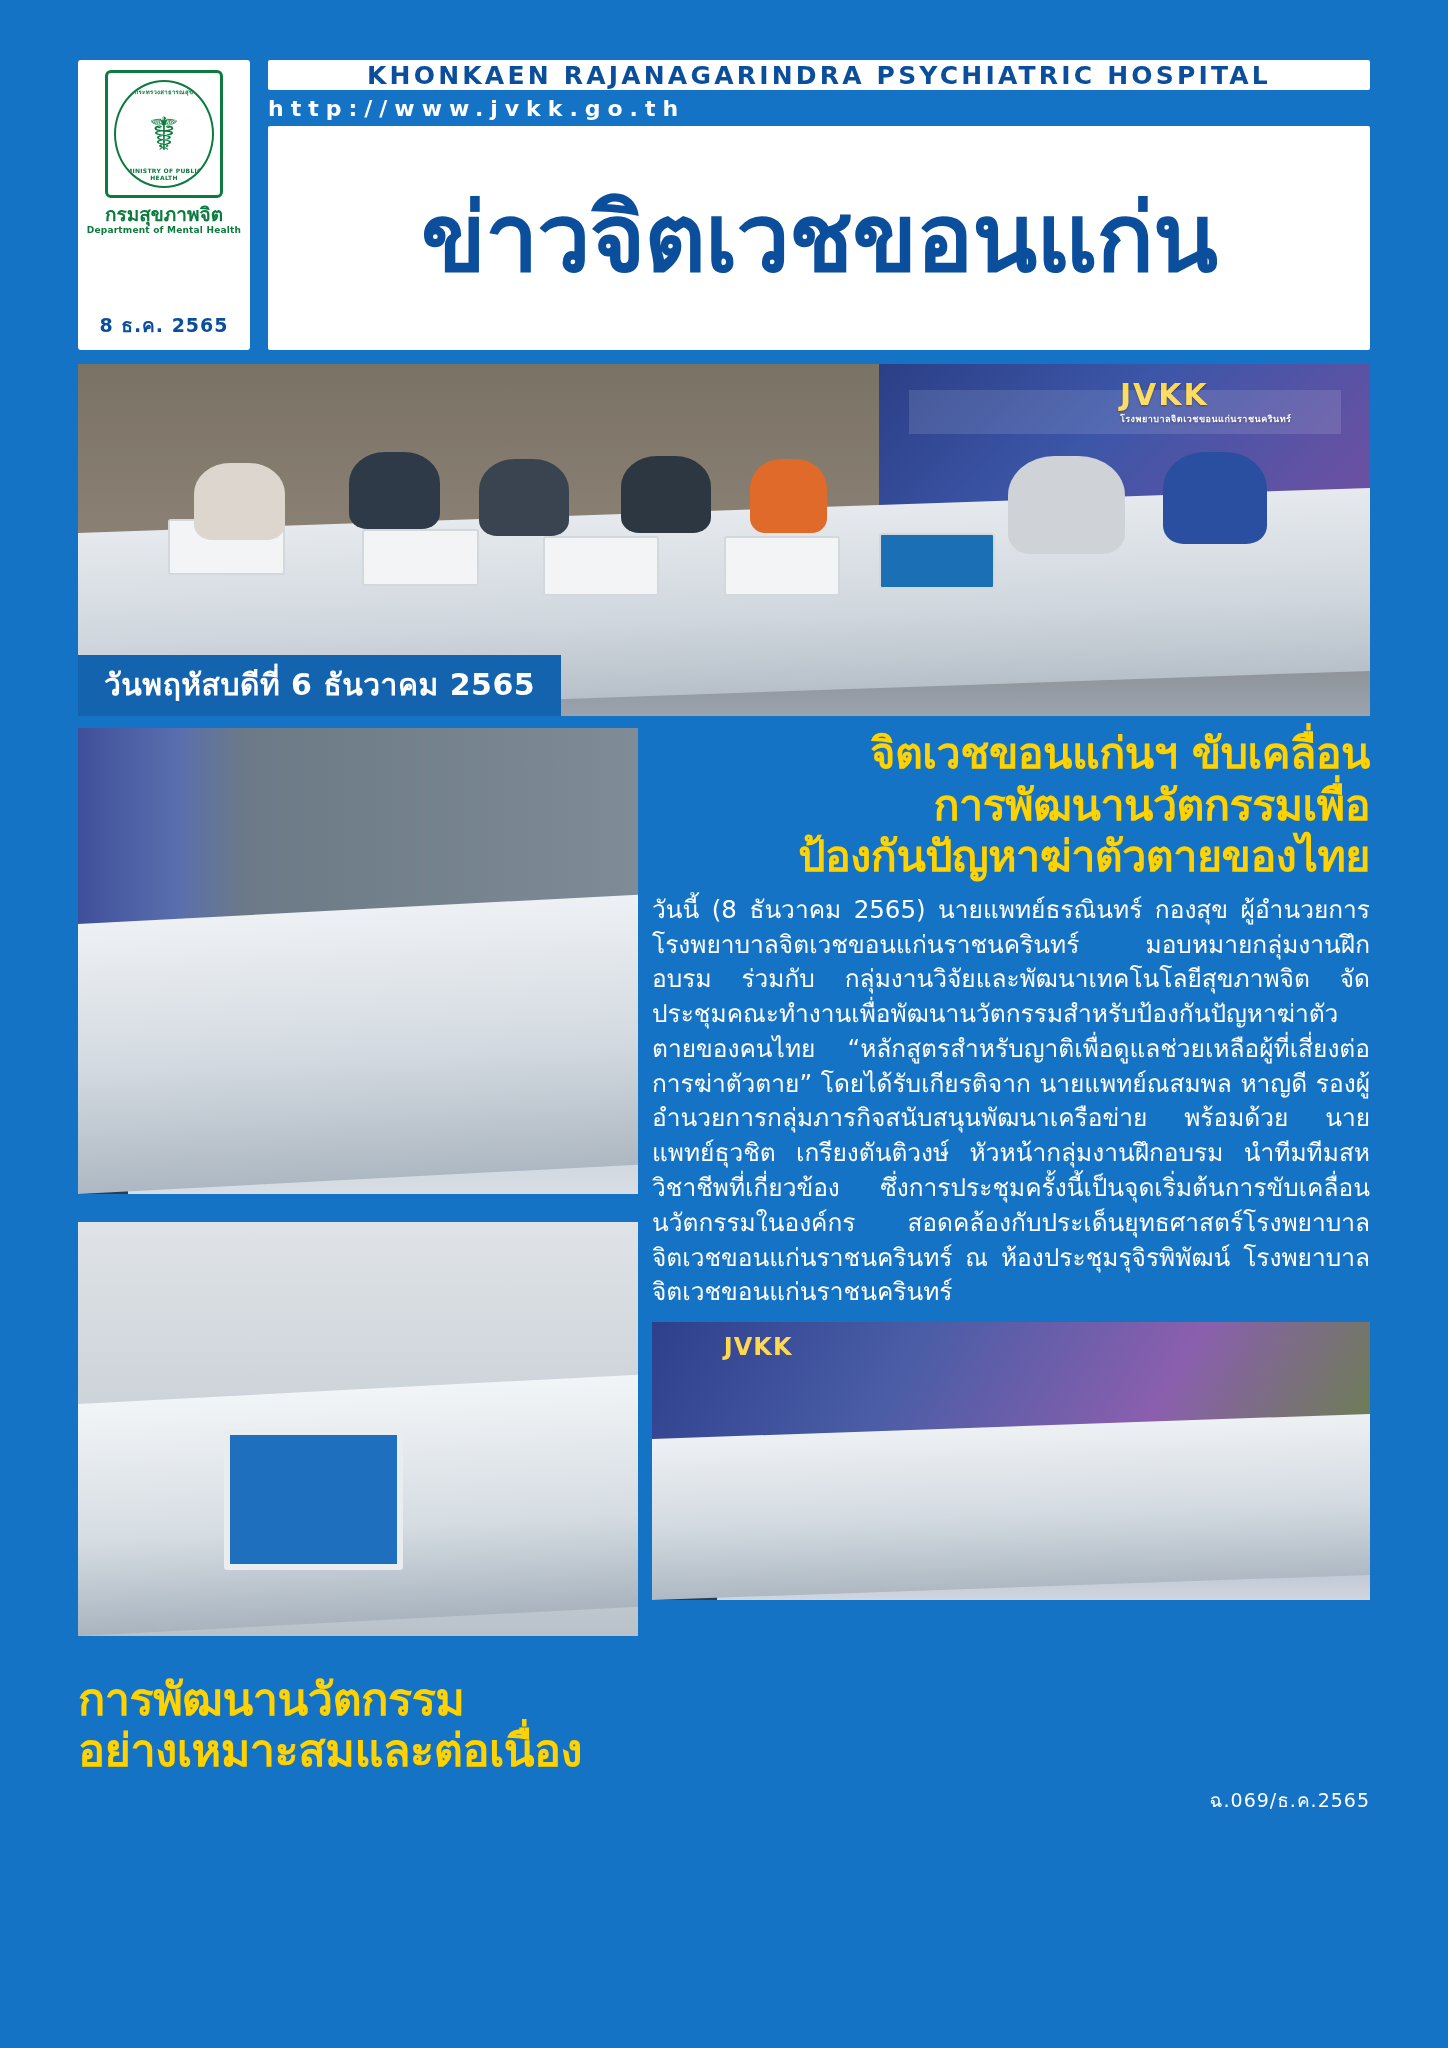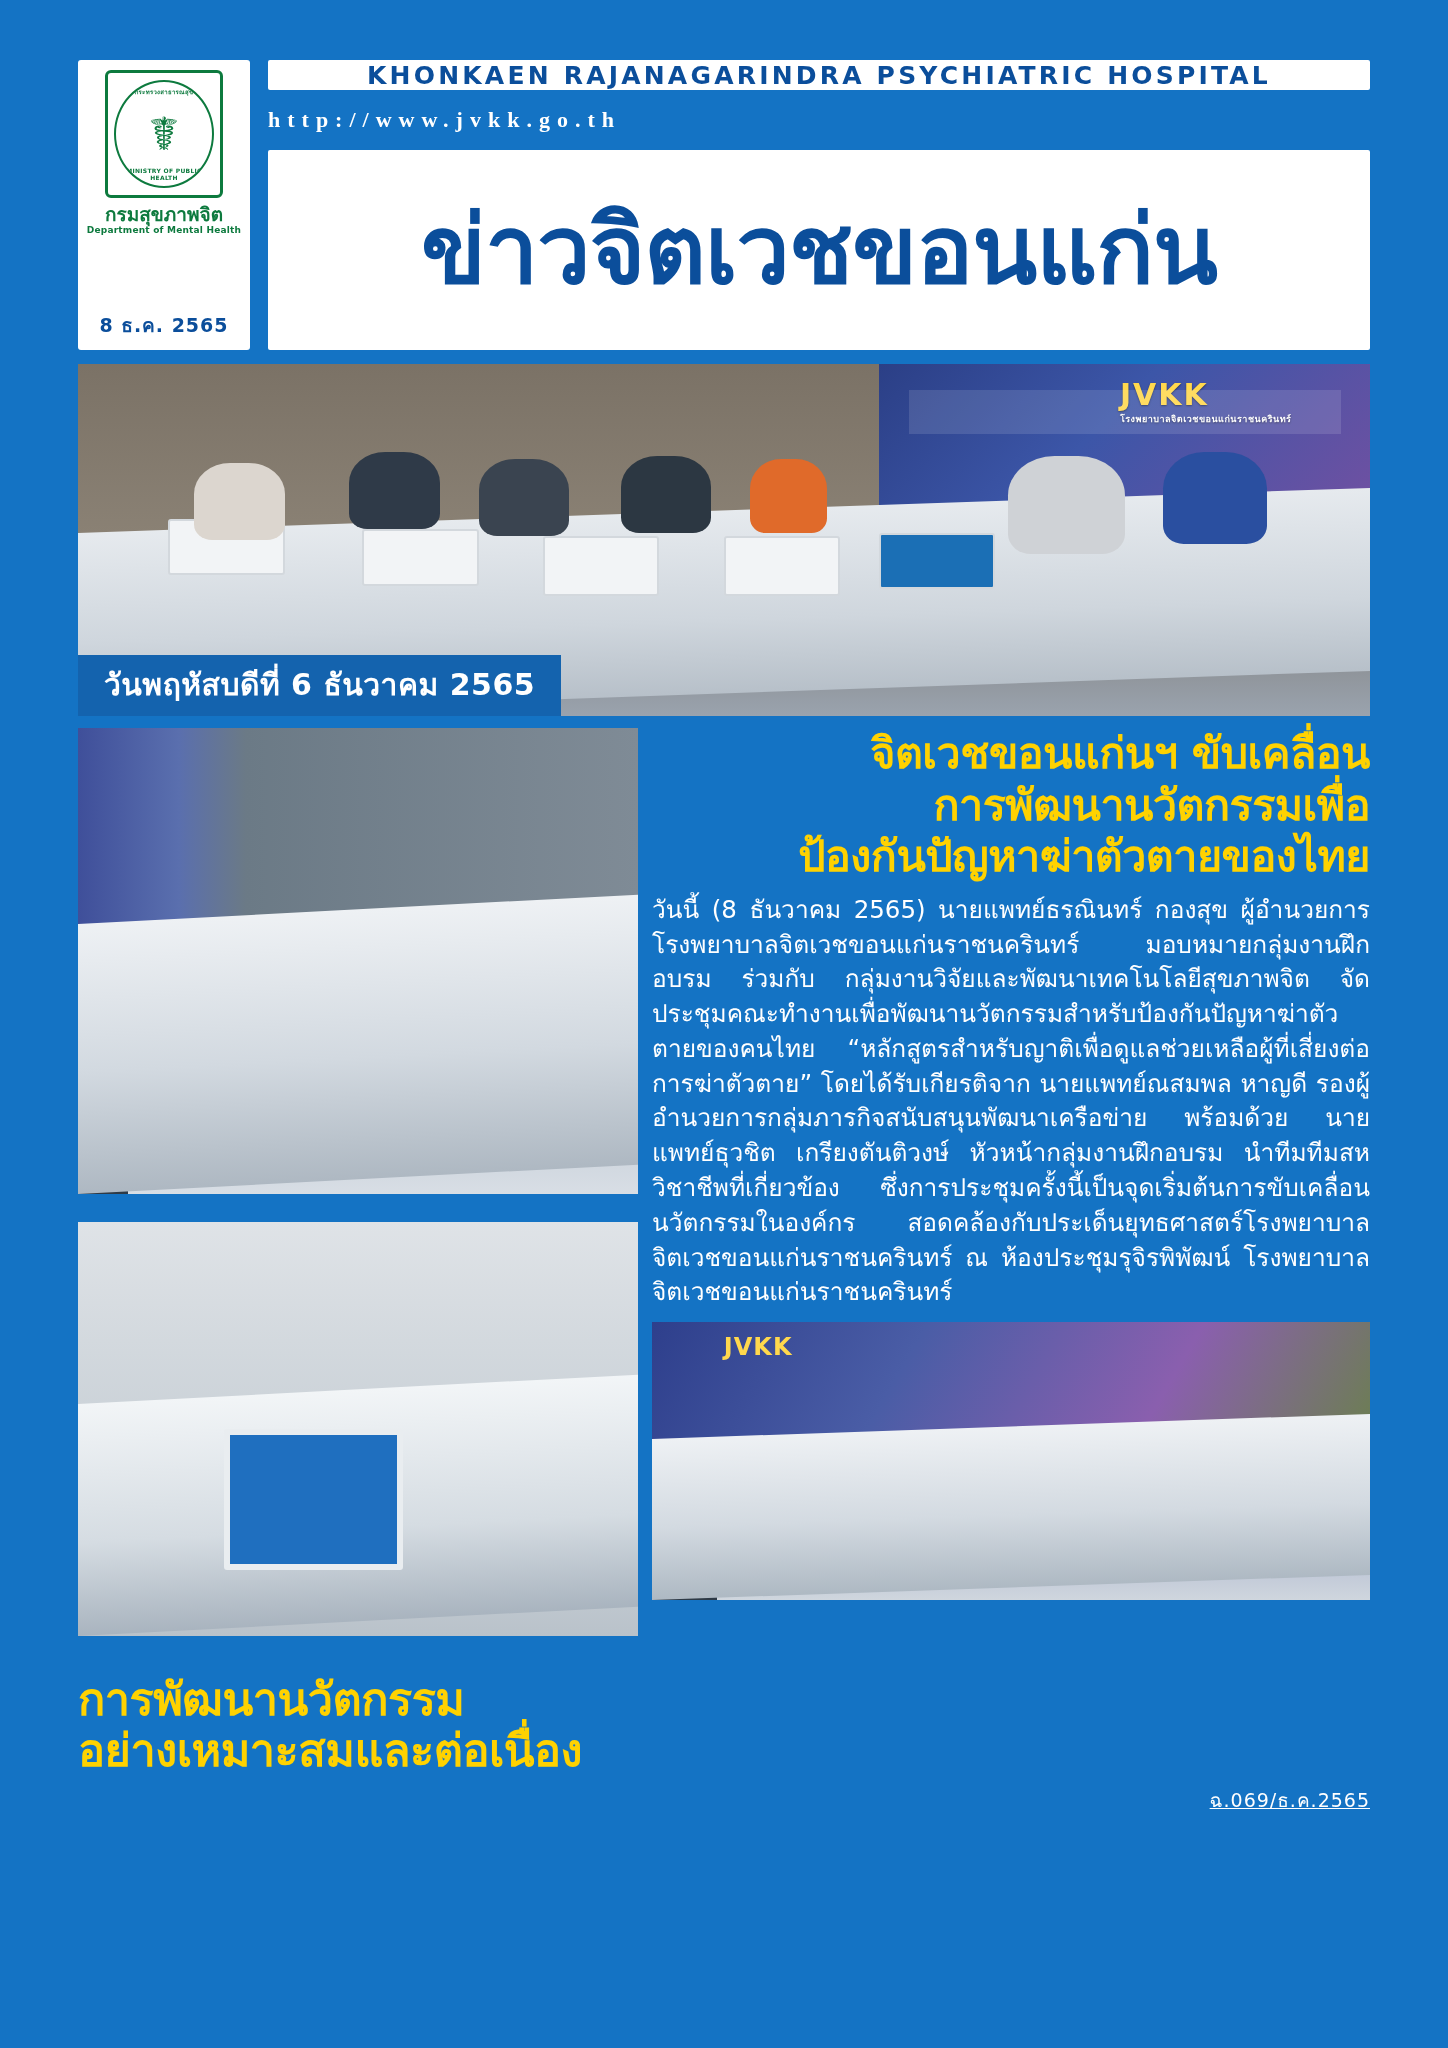--- a/index.html
+++ b/index.html
@@ -103,24 +103,23 @@
     justify-content: center;
     border-radius: 2px;
   }
   .bar-en span {
     color: #0b4e9b;
     font-weight: bold;
     font-size: 25px;
     letter-spacing: 3.2px;
   }
   .bar-url {
-    height: 60px;
+    height: 36px;
     display: flex;
     align-items: center;
-    font-family: Liberation Serif, serif;
   }
   .bar-url span {
     color: #ffffff;
     font-weight: bold;
     font-size: 22px;
     letter-spacing: 7px;
   }
   .masthead {
     flex: 1;
     background: #ffffff;
@@ -303,21 +302,20 @@
     background: linear-gradient(180deg,#eef1f4 0%,#d3dae1 55%,#aeb9c3 100%);
     transform: skewY(-2deg); transform-origin: left bottom;
   }
 
   .footer {
     margin-top: 8px;
     text-align: right;
     color: #ffffff;
     font-size: 19px;
     letter-spacing: 1px;
-    text-decoration: underline;
   }
 </style>
 </head>
 <body>
 
 <div class="page">
 
   <div class="header">
 
     <div class="logo-box">

